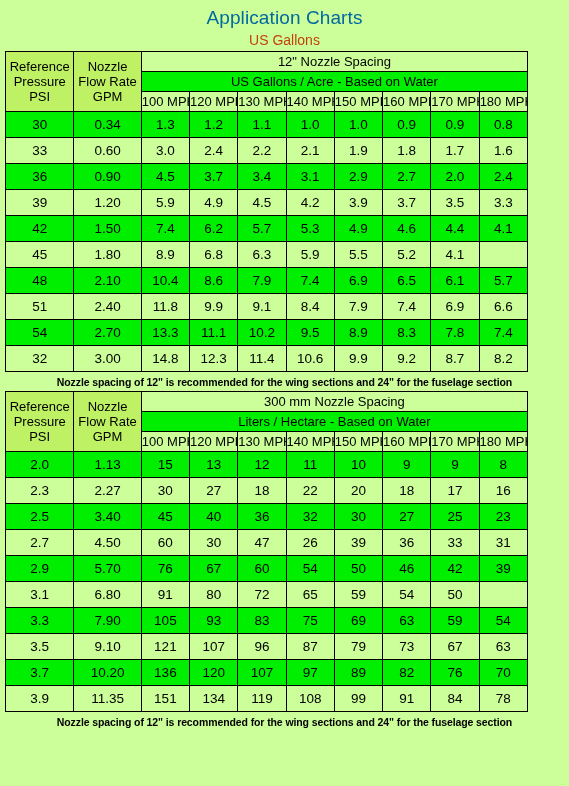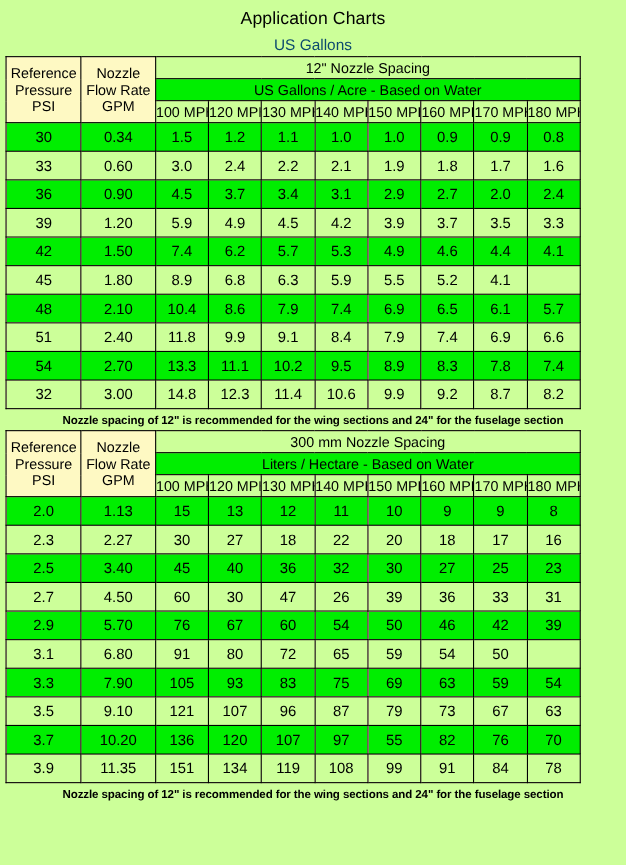--- a/index.html
+++ b/index.html
@@ -15,49 +15,49 @@
     overflow: hidden;
   }
   .page {
     width: 569px;
     height: 786px;
     position: relative;
     box-sizing: border-box;
   }
   .main-title {
     text-align: center;
-    color: #000000;
-    font-size: 16px;
+    color: #0369a1;
+    font-size: 19px;
     line-height: 24px;
     padding-top: 6px;
     letter-spacing: 0.1px;
   }
   .sub-title {
     text-align: center;
     font-size: 14px;
     line-height: 18px;
-    color: #0c4a6e;
+    color: #c2410c;
     padding-top: 1px;
     padding-bottom: 2px;
   }
   .sub-title.second {
     padding-top: 3px;
     padding-bottom: 2px;
   }
   .tbl-wrap {
     padding: 0 41px 0 5px;
   }
   .tbl-wrap.metric {
     padding: 0 41px 0 5px;
   }
   table.chart {
     border-collapse: collapse;
     width: 523px;
     table-layout: fixed;
-    background: #fef9c3;
+    background: #bef264;
   }
   table.chart td, table.chart th {
     border: 1px solid #000;
     font-weight: normal;
     font-size: 13px;
     text-align: center;
     color: #000;
     padding: 0;
     height: 19px;
     overflow: hidden;
@@ -155,21 +155,21 @@
           <td class="mph">130 MPH</td>
           <td class="mph">140 MPH</td>
           <td class="mph">150 MPH</td>
           <td class="mph">160 MPH</td>
           <td class="mph">170 MPH</td>
           <td class="mph">180 MPH</td>
         </tr>
       <tr class="r-dark">
             <td>30</td>
             <td>0.34</td>
-            <td>1.5</td>
+            <td>1.3</td>
             <td>1.2</td>
             <td>1.1</td>
             <td>1.0</td>
             <td>1.0</td>
             <td>0.9</td>
             <td>0.9</td>
             <td>0.8</td>
           </tr>
           <tr class="r-light">
             <td>33</td>
@@ -423,21 +423,21 @@
             <td>67</td>
             <td>63</td>
           </tr>
           <tr class="r-dark">
             <td>3.7</td>
             <td>10.20</td>
             <td>136</td>
             <td>120</td>
             <td>107</td>
             <td>97</td>
-            <td>55</td>
+            <td>89</td>
             <td>82</td>
             <td>76</td>
             <td>70</td>
           </tr>
           <tr class="r-light">
             <td>3.9</td>
             <td>11.35</td>
             <td>151</td>
             <td>134</td>
             <td>119</td>

